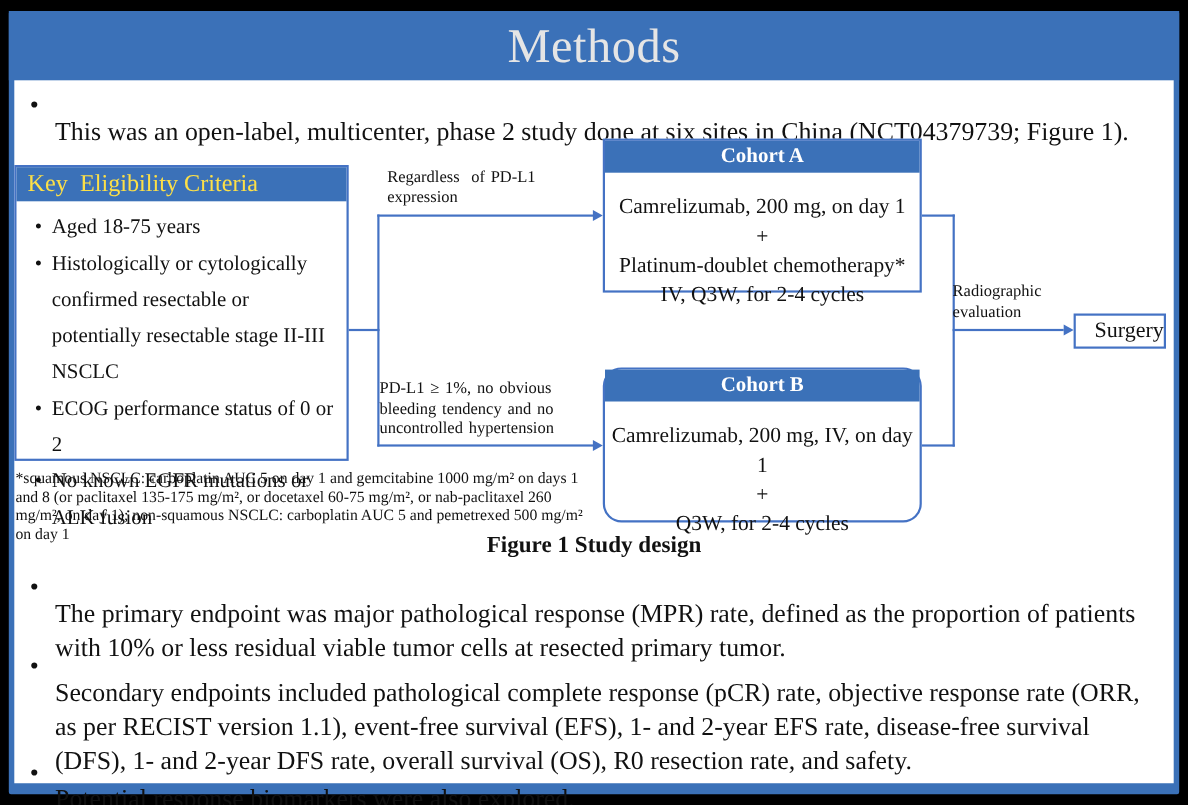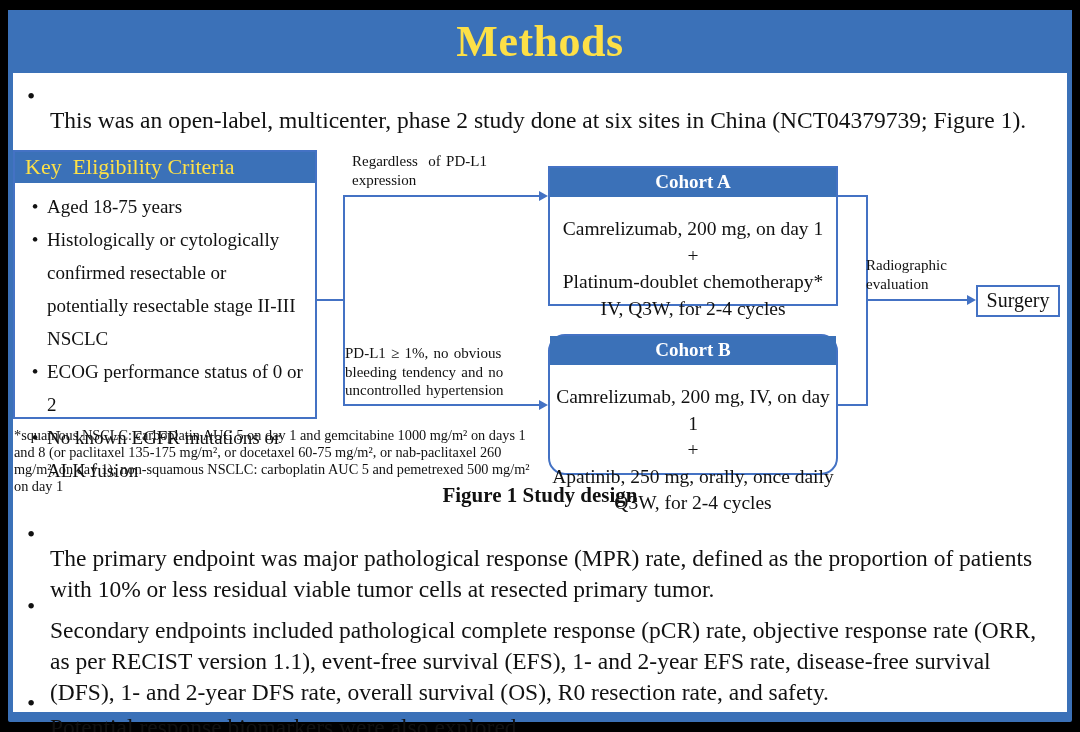--- a/index.html
+++ b/index.html
@@ -22,21 +22,21 @@
     border:5px solid var(--accent);
     border-bottom-width:10px;
     border-radius:2px;
   }
   .titlebar{
     position:absolute;left:8px;top:10px;width:1064px;height:63px;
     background:var(--accent);
     display:flex;align-items:center;justify-content:center;
   }
   .title{
-    color:#fde047;font-weight:bold;font-size:44px;letter-spacing:.5px;
+    color:#e5e5e5;font-weight:normal;font-size:44px;letter-spacing:.5px;
   }
   .bul{position:absolute;display:flex;font-size:23.5px;line-height:31px;}
   .bul .m{flex:none;width:26px;padding-left:3px;}
   .bul .t{flex:1;margin-top:24px;}
   .intro{left:24px;top:81px;width:1030px;}
 
   
   .elig{
     position:absolute;left:13px;top:150px;width:304px;height:269px;
     background:#fff;border:2px solid var(--line);
@@ -47,32 +47,32 @@
   }
   .elig-b{padding:7px 4px 0 8px;font-size:19px;}
   .eitem{display:flex;line-height:33px;}
   .eitem .m{flex:none;width:24px;text-align:center;}
   .eitem .t{flex:1;}
 
   .cohort{
     position:absolute;left:548px;width:290px;
     background:#fff;border:2px solid var(--line);
   }
-  .cohort-a{top:126px;height:140px;margin-top:40px;}
+  .cohort-a{top:126px;height:140px;}
   .cohort-b{top:334px;height:141px;border-radius:17px;}
   .cohort-h{
     height:29px;background:var(--accent);color:#fff;font-weight:bold;
     font-size:19px;line-height:28px;text-align:center;
   }
   .cohort-body{padding-top:19px;text-align:center;font-size:19.5px;line-height:26.5px;}
 
   .surgery{
     position:absolute;left:976px;top:285px;width:84px;height:32px;
     border:2px solid var(--line);background:#fff;
-    text-align:center;font-size:20px;line-height:27px;
+    text-align:right;font-size:20px;line-height:27px;
   }
 
   
   .hline,.vline{position:absolute;background:var(--line);}
   .hline{height:2px;}
   .vline{width:2px;}
   .ah{
     position:absolute;width:0;height:0;
     border-top:5px solid transparent;border-bottom:5px solid transparent;
     border-left:9px solid var(--line);
@@ -162,21 +162,20 @@
     <div>Platinum-doublet chemotherapy*</div>
     <div>IV, Q3W, for 2-4 cycles</div>
   </div>
 </div>
 
 <div class="cohort cohort-b">
   <div class="cohort-h">Cohort B</div>
   <div class="cohort-body">
     <div>Camrelizumab, 200 mg, IV, on day 1</div>
     <div>+</div>
-    <div>Apatinib, 250 mg, orally, once daily</div>
     <div>Q3W, for 2-4 cycles</div>
   </div>
 </div>
 
 <div class="surgery">Surgery</div>
 
 <div class="footnote">*squamous NSCLC: carboplatin AUC 5 on day 1 and gemcitabine 1000 mg/m² on days 1 and 8 (or paclitaxel 135-175 mg/m², or docetaxel 60-75 mg/m², or nab-paclitaxel 260 mg/m², on day 1); non-squamous NSCLC: carboplatin AUC 5 and pemetrexed 500 mg/m² on day 1</div>
 
 <div class="caption">Figure 1 Study design</div>
 

